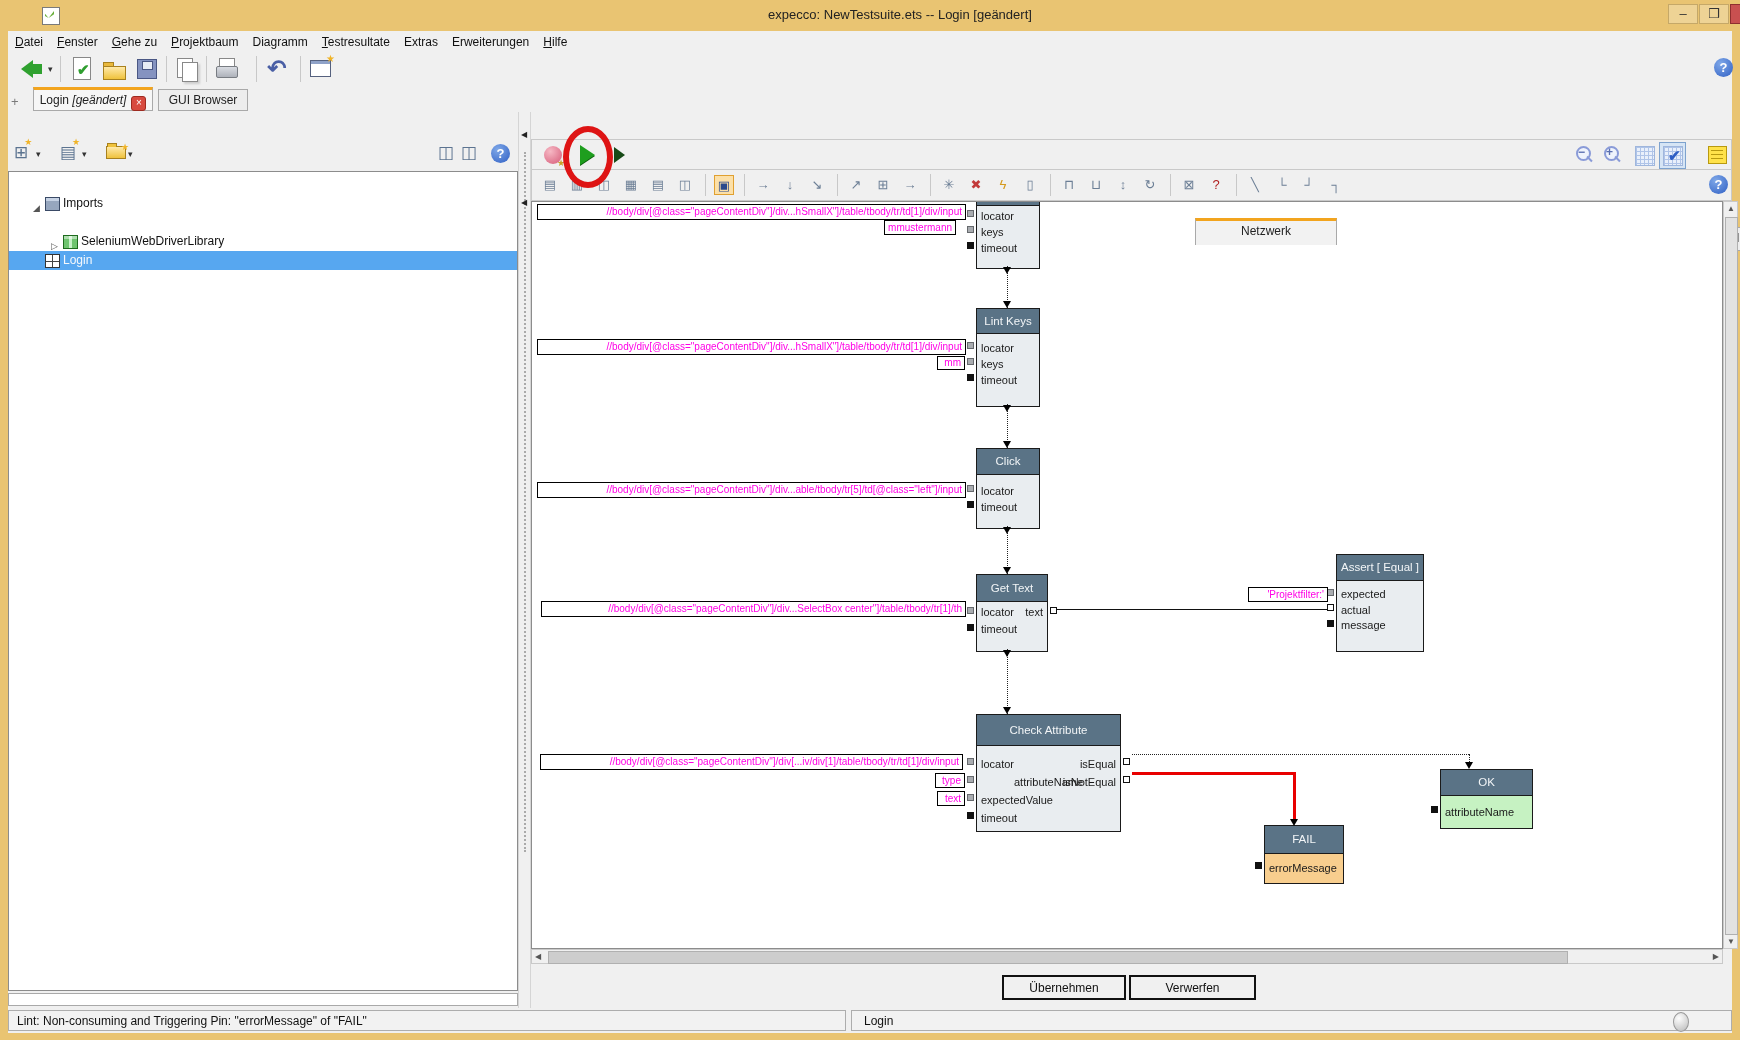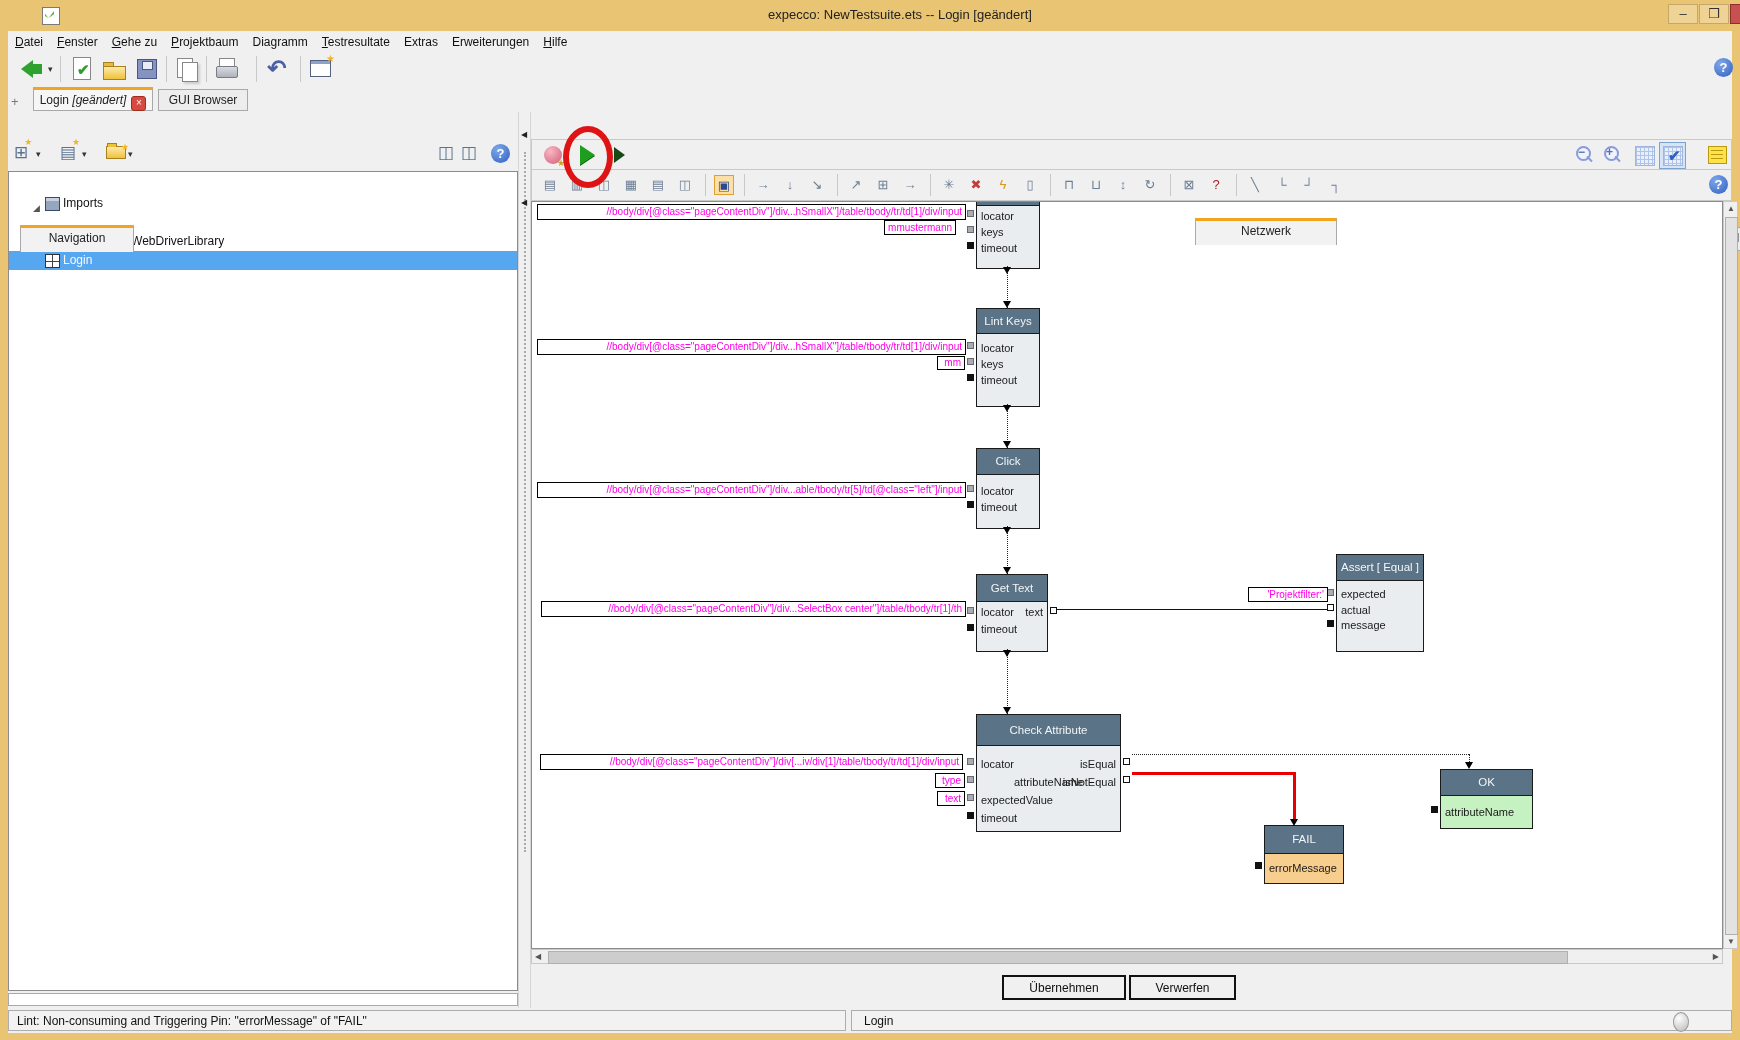--- a/index.html
+++ b/index.html
@@ -141,27 +141,20 @@
       <div class="tsep" style="left: 292px;"></div>
       <div class="ico24 i-winclock" style="left: 300px;"></div>
       <div class="i-help" style="position: absolute; left: 1706px; top: 6px;">?</div>
     </div>
   <div id="doctabs">
       <span id="dtab-add">+</span>
       <div class="dtab active" style="left: 25px; width: 120px;">Login <span class="mod">[geändert]</span><span class="dtab-close">×</span></div>
       <div class="dtab" style="left: 150px; width: 90px;">GUI Browser</div>
     </div>
 
-  <div id="ltabs" style="position: absolute; left: 8px; top: 112px; width: 510px; height: 28px;">
-      <div class="tab active" style="left: 12px; top: 113px; width: 114px; height: 27px;">Navigation</div>
-      <div class="tab" style="left: 127px; top: 115px; width: 87px; height: 24px;">Suchen</div>
-      <div class="tab" style="left: 215px; top: 115px; width: 83px; height: 24px;">Fehler</div>
-      <div class="tab" style="left: 299px; top: 115px; width: 132px; height: 24px;">Besonderheiten</div>
-      <div class="tab" style="left: 432px; top: 115px; width: 68px; height: 24px;">Typen</div>
-    </div>
   <div id="ltoolbar">
       <span class="lt-ico lt-star" style="left: 6px;">⊞</span>
       <span class="lt-chev" style="left: 28px;">▾</span>
       <span class="lt-ico lt-star" style="left: 52px;">▤</span>
       <span class="lt-chev" style="left: 74px;">▾</span>
       <div class="i-folder-s lt-star" style="left: 98px;"></div>
       <span class="lt-chev" style="left: 120px;">▾</span>
       <span class="lt-ico" style="left: 430px;">◫</span>
       <span class="lt-ico" style="left: 453px;">◫</span>
       <div class="i-help" style="position: absolute; left: 483px; top: 5px;">?</div>
@@ -368,20 +361,20 @@
       <span class="sb-arr" style="left: 3px; bottom: 2px;">▼</span>
       <div class="sb-thumb" style="left: 1px; top: 15px; width: 11px; height: 716px; background: rgb(226, 226, 226);"></div>
     </div>
   <div id="hscroll" class="sb" style="left:531px;top:949px;width:1192px;height:15px;">
       <span class="sb-arr" style="left: 3px; top: 2px;">◀</span>
       <span class="sb-arr" style="right: 3px; top: 2px;">▶</span>
       <div class="sb-thumb" style="left: 16px; top: 1px; width: 1018px; height: 11px;"></div>
     </div>
 
   <button class="fbtn" style="left:1002px;width:124px;">Übernehmen</button>
-  <button class="fbtn" style="left:1129px;width:107px;">Verwerfen</button>
+  <button class="fbtn" style="left:1129px;width:127px;">Verwerfen</button>
 
   <div id="statusbar">
     <div class="status-box" style="left:0;width:838px;padding-left:8px;">Lint: Non-consuming and Triggering Pin: "errorMessage" of "FAIL"</div>
     <div class="status-box" style="left:843px;width:881px;padding-left:12px;">Login</div>
     <div id="grip"></div>
   </div>
 </div>
 
 </body></html>

